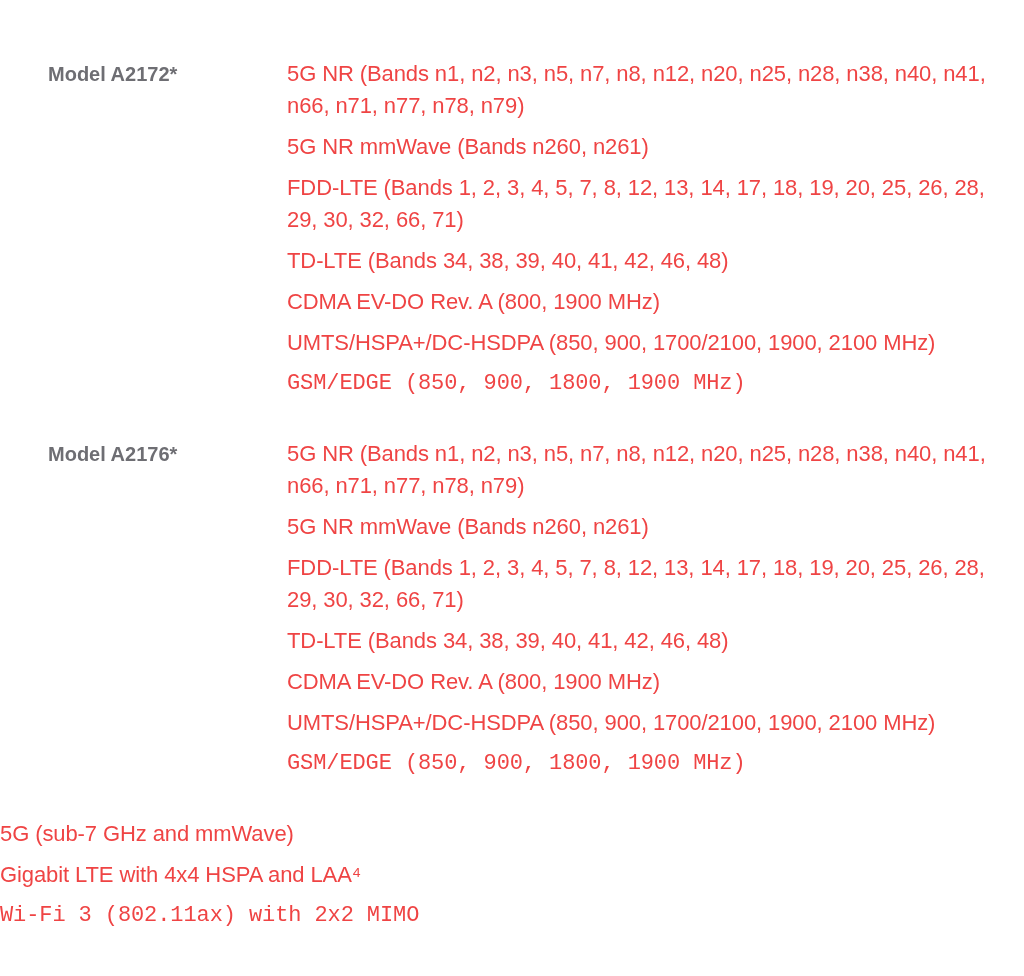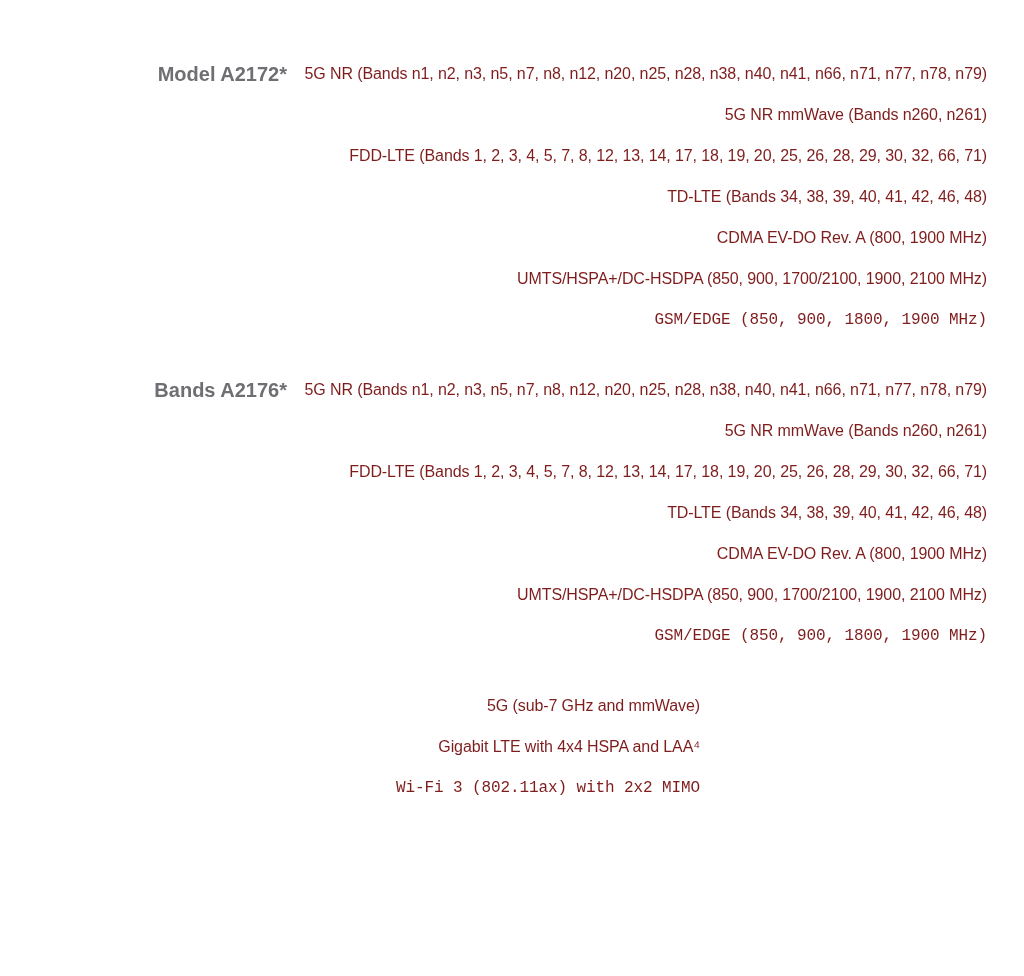--- a/index.html
+++ b/index.html
@@ -10,21 +10,20 @@
     body {
       width: 1024px;
       height: 976px;
       overflow: hidden;
       font-family: "Liberation Sans", "DejaVu Sans", sans-serif;
       color: #6e6e73;
     }
     .page {
       position: relative;
       padding-top: 58px;
-      text-align: right;
     }
     .section {
       display: flex;
       align-items: flex-start;
     }
     .section + .section {
       margin-top: 38px;
     }
     .model-label {
       width: 239px;
@@ -36,23 +35,23 @@
       box-sizing: content-box;
       flex-shrink: 0;
     }
     .spec-list {
       list-style: none;
       margin: 0;
       padding: 0;
       width: 700px;
     }
     .spec-item {
-      font-size: 16px;
+      font-size: 22px;
       line-height: 32px;
-      color: #7f1d1d;
+      color: #ef4444;
       margin-bottom: 9px;
       letter-spacing: -0.1px;
     }
     .spec-item:last-child {
       margin-bottom: 0;
       font-family: Liberation Mono, monospace;
     }
   </style>
 </head>
 <body>
@@ -66,21 +65,21 @@
       <li class="spec-item">5G NR mmWave (Bands n260, n261)</li>
       <li class="spec-item">FDD-LTE (Bands 1, 2, 3, 4, 5, 7, 8, 12, 13, 14, 17, 18, 19, 20, 25, 26, 28, 29, 30, 32, 66, 71)</li>
       <li class="spec-item">TD-LTE (Bands 34, 38, 39, 40, 41, 42, 46, 48)</li>
       <li class="spec-item">CDMA EV-DO Rev. A (800, 1900 MHz)</li>
       <li class="spec-item">UMTS/HSPA+/DC-HSDPA (850, 900, 1700/2100, 1900, 2100 MHz)</li>
       <li class="spec-item">GSM/EDGE (850, 900, 1800, 1900 MHz)</li>
     </ul>
   </div>
 
   <div class="section">
-    <div class="model-label">Bands A2176*</div>
+    <div class="model-label">Model A2176*</div>
     <ul class="spec-list">
       <li class="spec-item">5G NR (Bands n1, n2, n3, n5, n7, n8, n12, n20, n25, n28, n38, n40, n41, n66, n71, n77, n78, n79)</li>
       <li class="spec-item">5G NR mmWave (Bands n260, n261)</li>
       <li class="spec-item">FDD-LTE (Bands 1, 2, 3, 4, 5, 7, 8, 12, 13, 14, 17, 18, 19, 20, 25, 26, 28, 29, 30, 32, 66, 71)</li>
       <li class="spec-item">TD-LTE (Bands 34, 38, 39, 40, 41, 42, 46, 48)</li>
       <li class="spec-item">CDMA EV-DO Rev. A (800, 1900 MHz)</li>
       <li class="spec-item">UMTS/HSPA+/DC-HSDPA (850, 900, 1700/2100, 1900, 2100 MHz)</li>
       <li class="spec-item">GSM/EDGE (850, 900, 1800, 1900 MHz)</li>
     </ul>
   </div>

